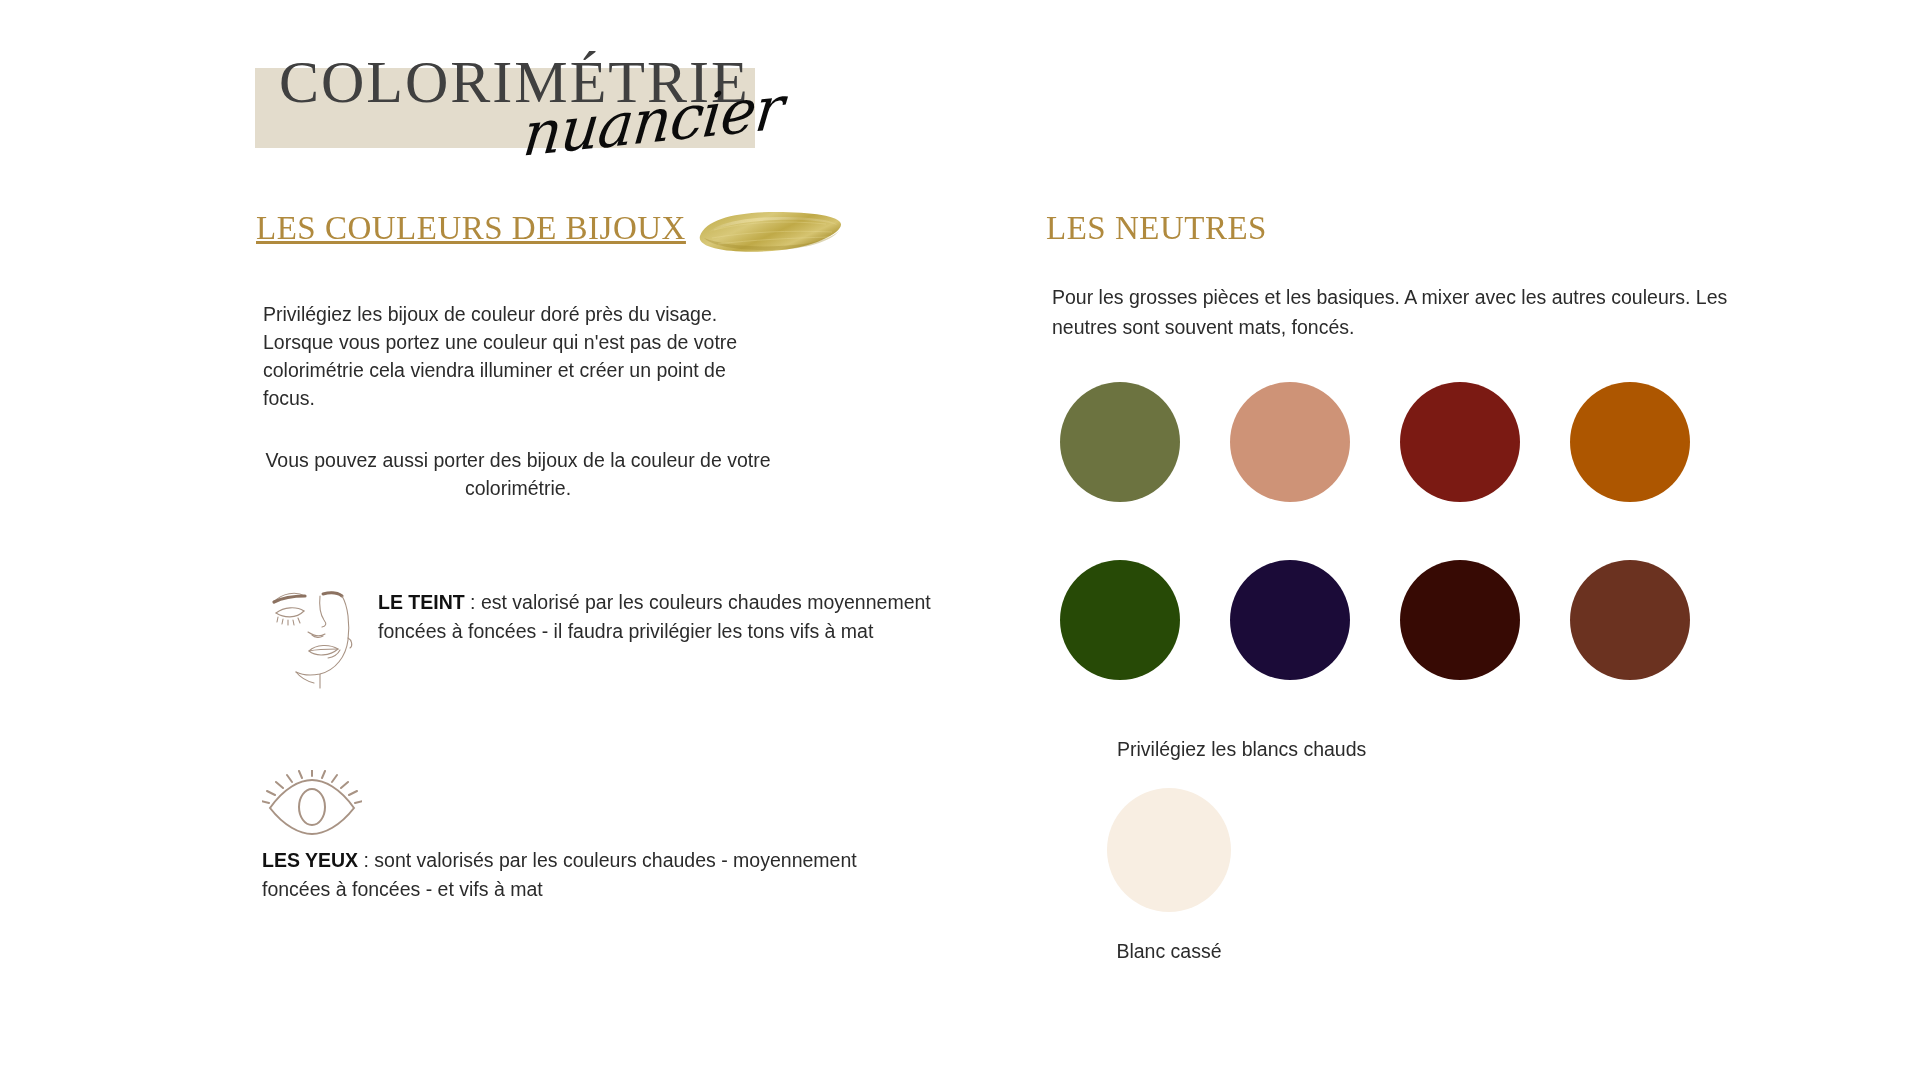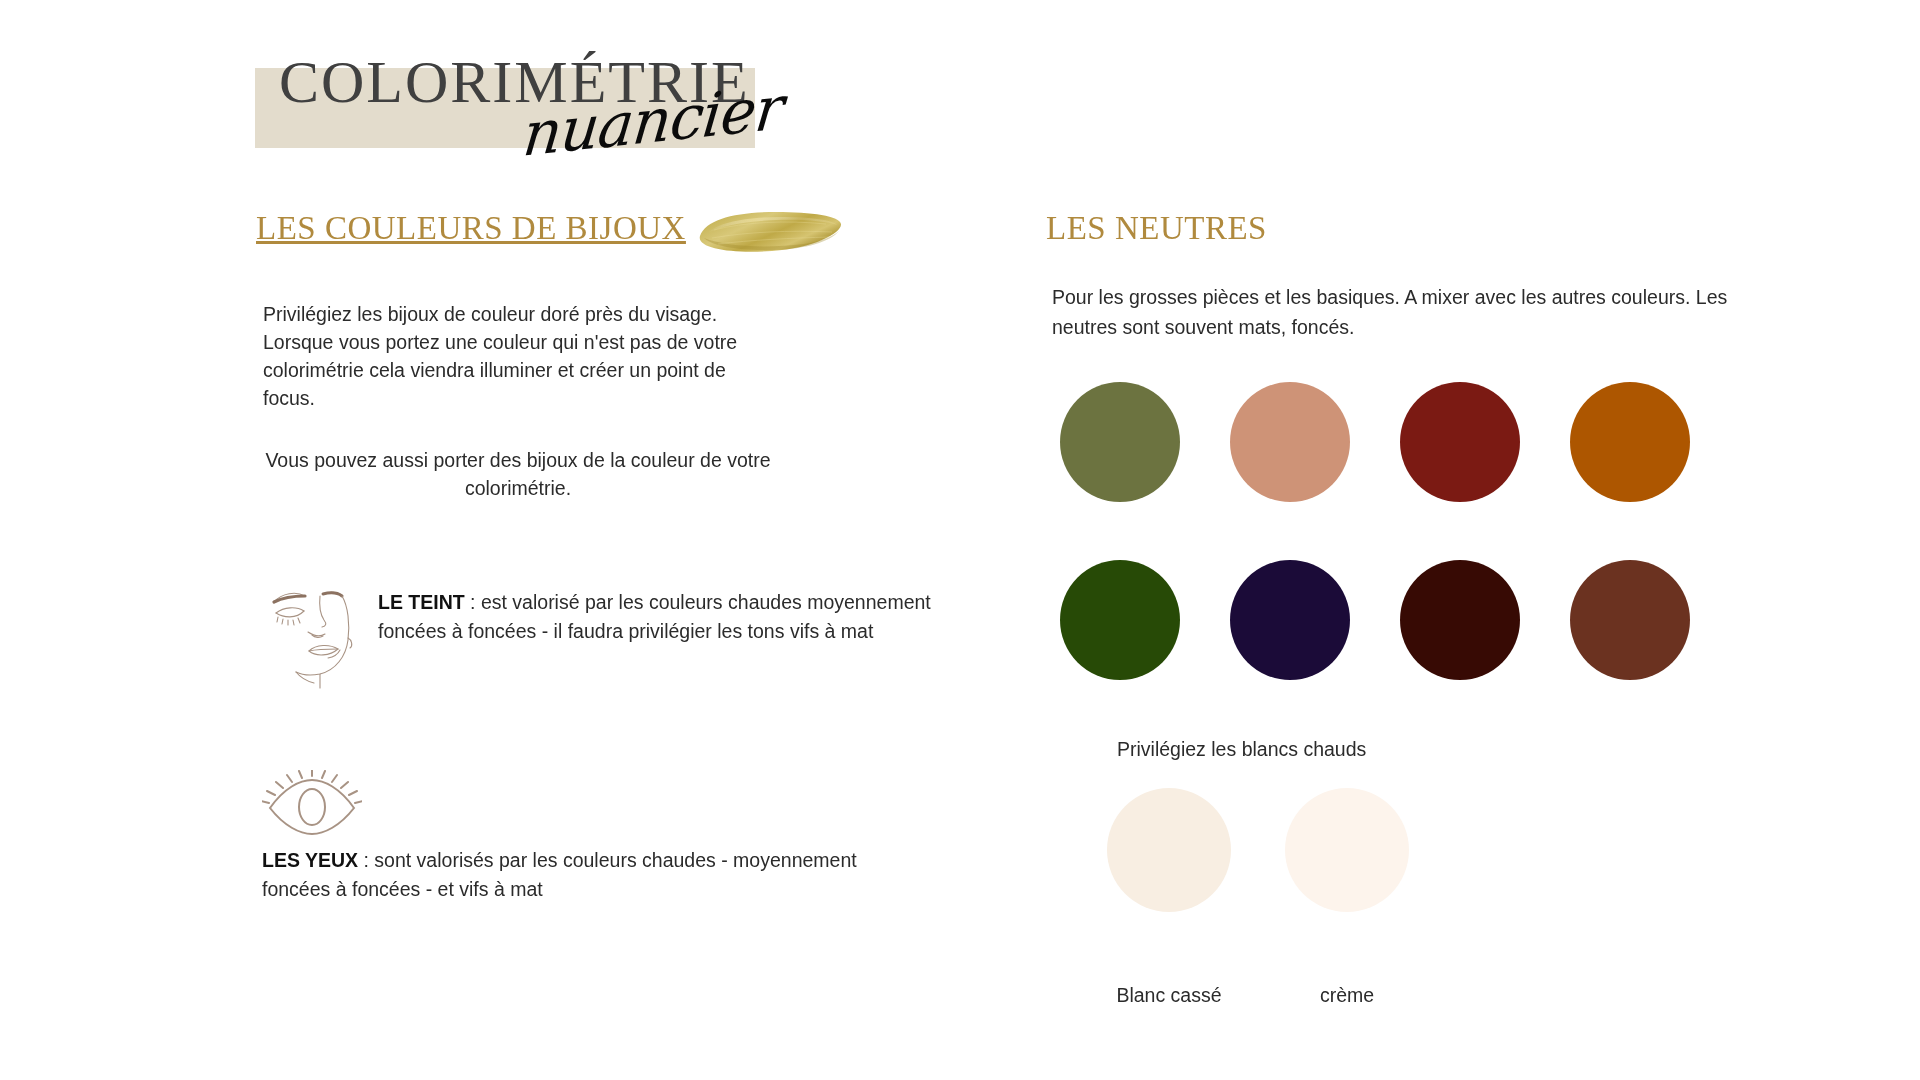--- a/index.html
+++ b/index.html
@@ -164,21 +164,20 @@
     position: absolute;
     left: 1080px;
     top: 788px;
     display: grid;
     grid-template-columns: repeat(2, 178px);
   }
   .light-cell {
     display: flex;
     flex-direction: column;
     align-items: center;
-    gap: 44px;
   }
   .light-swatch {
     width: 124px;
     height: 124px;
     border-radius: 50%;
   }
   .light-label {
     margin-top: 28px;
     font-family: "Liberation Sans", sans-serif;
     font-size: 19.5px;
@@ -296,19 +295,15 @@
       <div class="swatch" style="background: rgb(107, 50, 32);"></div>
     </div>
 
   <div class="warm-white-label">Privilégiez les blancs chauds</div>
 
   <div class="light-grid" id="light-grid">
       <div class="light-cell">
         <div class="light-swatch" style="background: rgb(248, 238, 226);"></div>
         <div class="light-label">Blanc cassé</div>
       </div>
-      <div class="light-cell">
-        <div class="light-swatch" style="background: rgb(253, 244, 236);"></div>
-        <div class="light-label">crème</div>
-      </div>
     </div>
 
 </div>
 
 </body></html>

